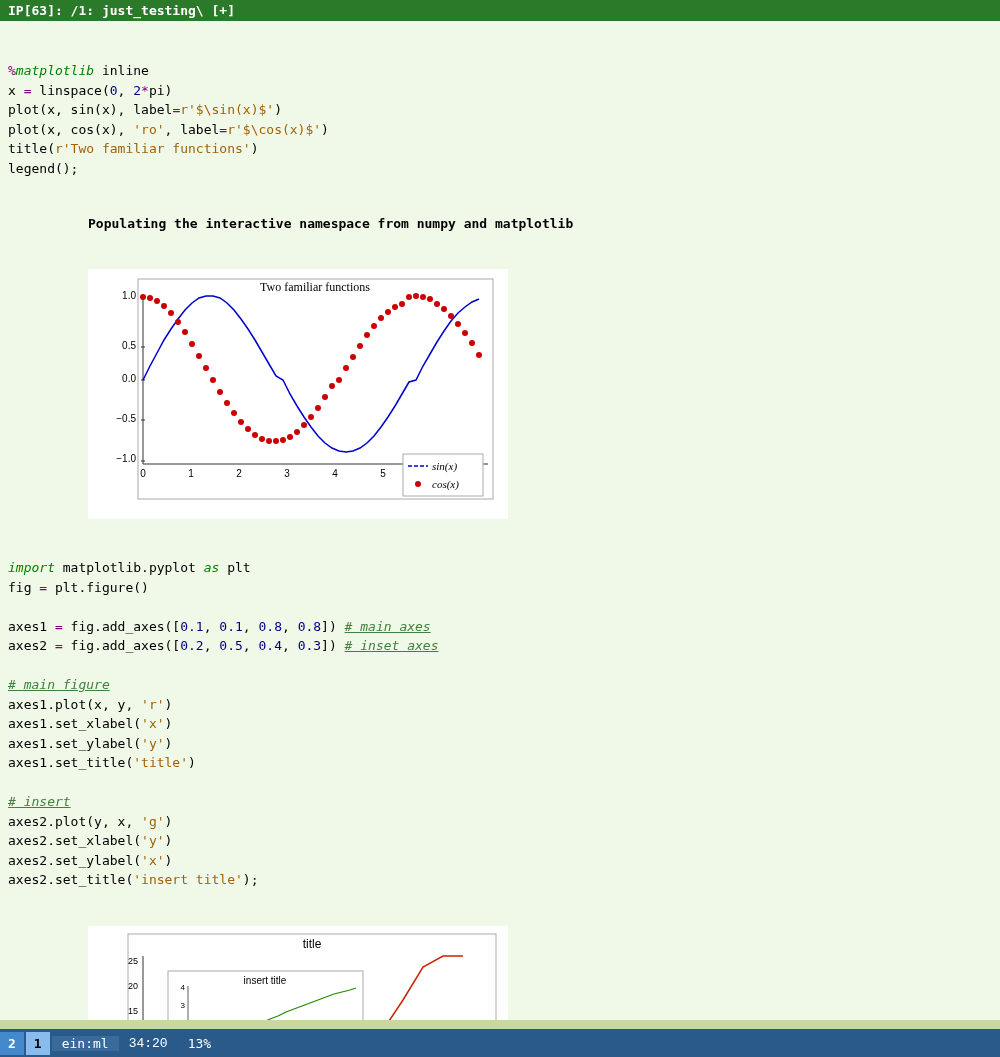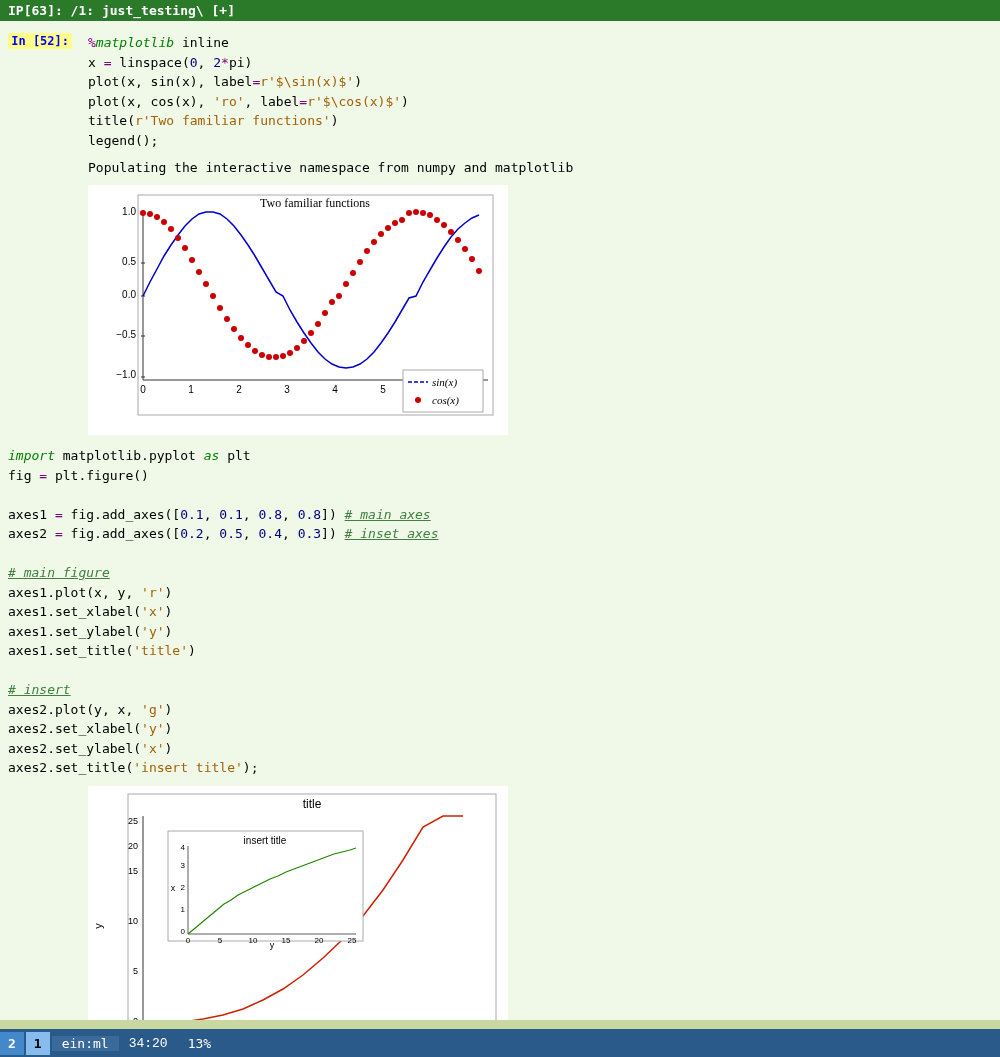--- a/index.html
+++ b/index.html
@@ -54,20 +54,21 @@
     .cell-prompt-label {
       background: #ffff88;
       padding: 1px 3px;
       border-radius: 2px;
       font-size: 12px;
     }
 
     .cell-content {
       flex: 1;
       padding: 4px 8px;
+      margin-top: 28px;
     }
 
     .code-block {
       background: #f0f8e8;
       font-family: monospace;
       font-size: 13px;
       line-height: 1.5;
       white-space: pre;
     }
 
@@ -76,20 +77,21 @@
     .str { color: #a16207; } 
     .cm { color: #408040; font-style: italic; text-decoration: underline; } 
     .num { color: #000080; }
     .op { color: #800080; }
 
     .output-text {
       font-size: 13px;
       color: #000;
       padding: 2px 0;
       font-family: monospace;
+      font-weight: bold;
     }
 
     
     #statusbar {
       position: fixed;
       bottom: 0;
       width: 1000px;
       height: 28px;
       background: #2a5a8a;
       display: flex;
@@ -139,23 +141,20 @@
 </head>
 <body>
 
 <div id="titlebar">
   <span>IP[63]: /1: just_testing\ [+]</span>
 </div>
 
 <div id="notebook">
 
   <div class="cell">
-    <div class="cell-prompt in">
-      <span class="cell-prompt-label">In [52]:</span>
-    </div>
     <div class="cell-content">
       <div class="code-block"><span class="op">%</span><span class="kw">matplotlib</span> inline
 x <span class="op">=</span> linspace(<span class="num">0</span>, <span class="num">2</span><span class="op">*</span>pi)
 plot(x, sin(x), label<span class="op">=</span><span class="str">r'$\sin(x)$'</span>)
 plot(x, cos(x), <span class="str">'ro'</span>, label<span class="op">=</span><span class="str">r'$\cos(x)$'</span>)
 title(<span class="str">r'Two familiar functions'</span>)
 legend();</div>
     </div>
   </div>
 

